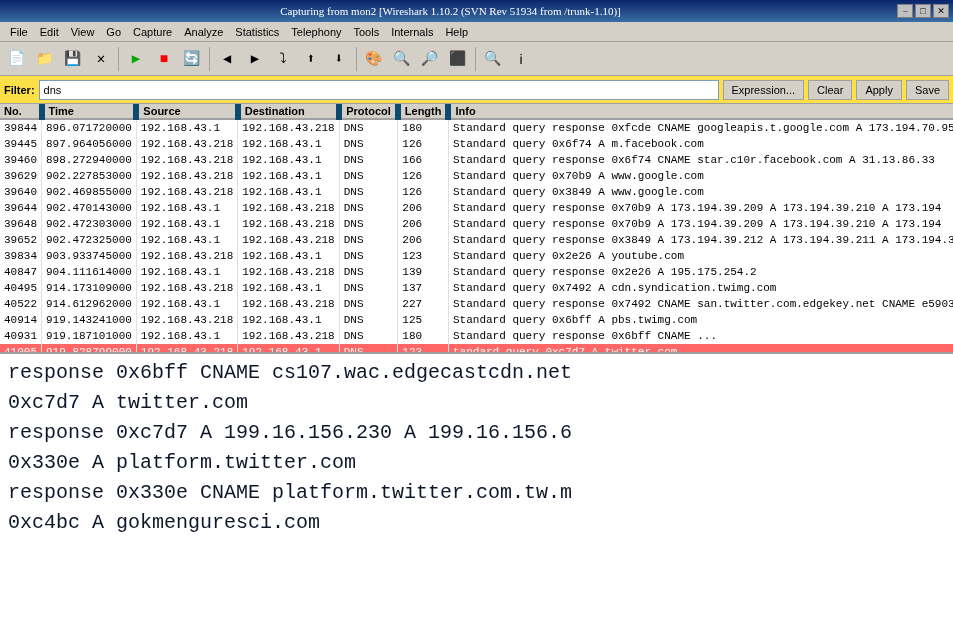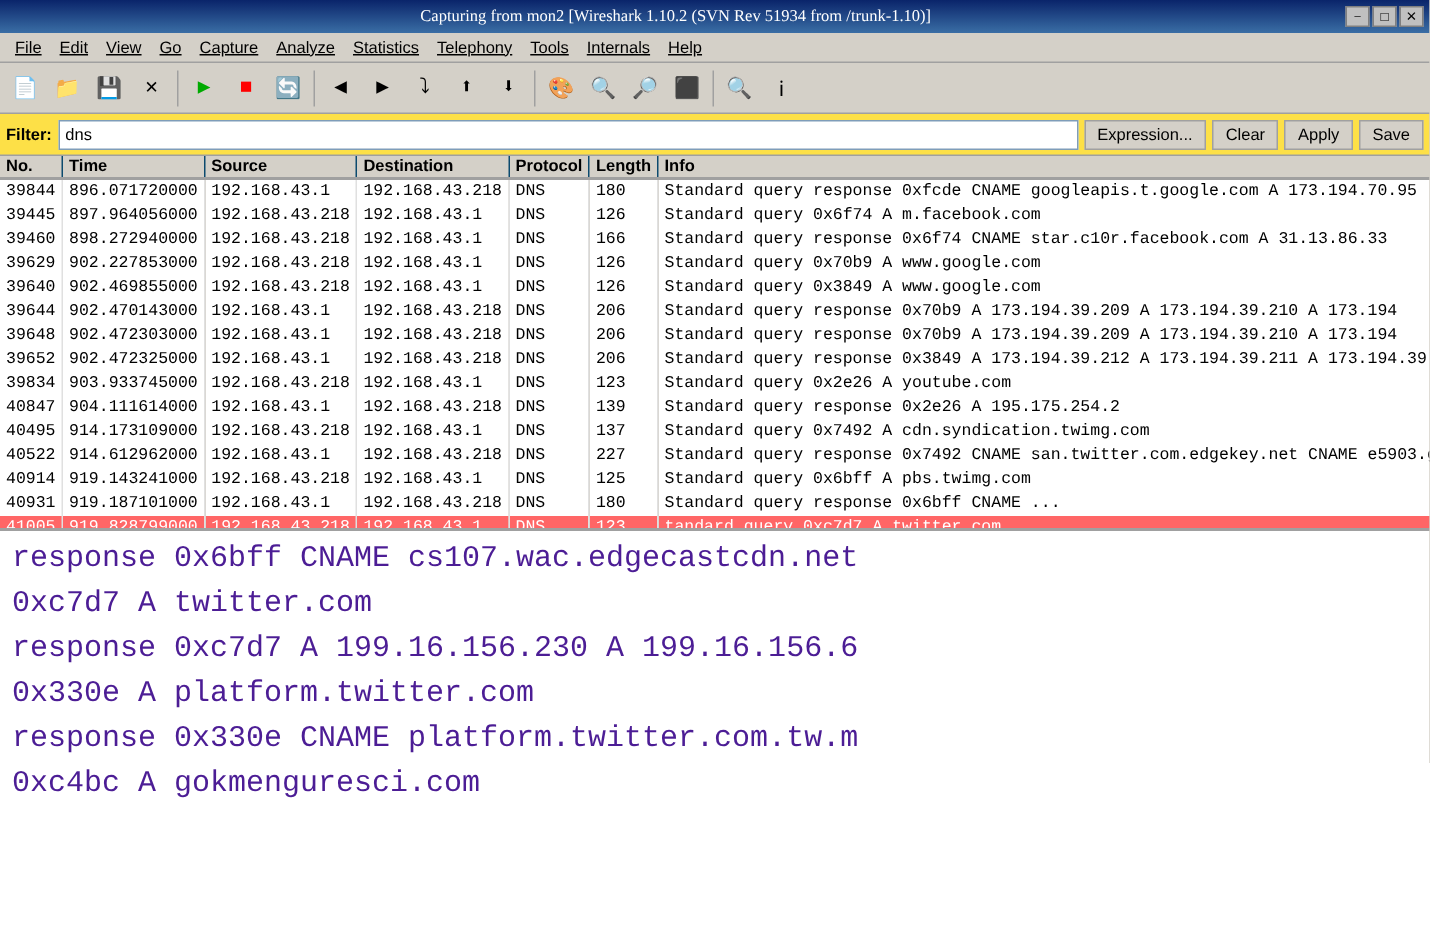--- a/index.html
+++ b/index.html
@@ -56,21 +56,20 @@
       display: flex;
       align-items: center;
       padding: 0 4px;
       border-bottom: 1px solid #a0a0a0;
       font-family: 'Tahoma', sans-serif;
       font-size: 11px;
     }
     .menu-item {
       padding: 2px 6px;
       cursor: pointer;
-      text-decoration: underline;
     }
 
     
     #toolbar {
       background: #d4d0c8;
       height: 34px;
       display: flex;
       align-items: center;
       padding: 2px 4px;
       gap: 2px;
@@ -136,21 +135,21 @@
     .packet-table thead tr {
       background: #d4d0c8;
       border-bottom: 2px solid #a0a0a0;
     }
     .packet-table thead th {
       text-align: left;
       padding: 1px 4px;
       font-family: 'Tahoma', sans-serif;
       font-size: 11px;
       font-weight: bold;
-      border-right: 1px solid #0c4a6e;
+      border-right: 6px solid #0c4a6e;
       white-space: nowrap;
       overflow: hidden;
     }
     .packet-table tbody tr {
       background: white;
     }
     .packet-table tbody tr.highlighted {
       background: #ff6666;
       color: white;
     }
@@ -177,21 +176,21 @@
     }
 
     #lower-pane {
       flex: 1;
       background: white;
       padding: 4px 8px;
       overflow: hidden;
       font-size: 22px;
       font-family: 'Courier New', monospace;
       line-height: 1.5;
-      color: #4c1d95;
+      color: #0f172a;
     }
 
     .lower-line {
       display: block;
       font-size: 20px;
       white-space: nowrap;
       overflow: hidden;
     }
 
     .col-no { width: 45px; }

